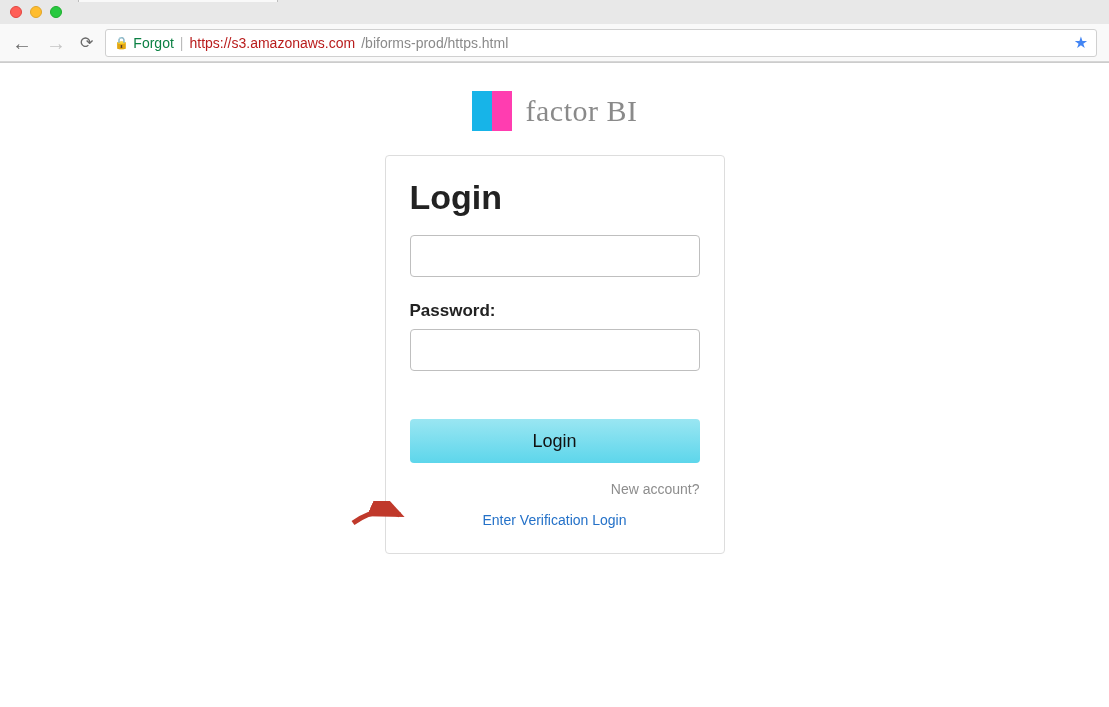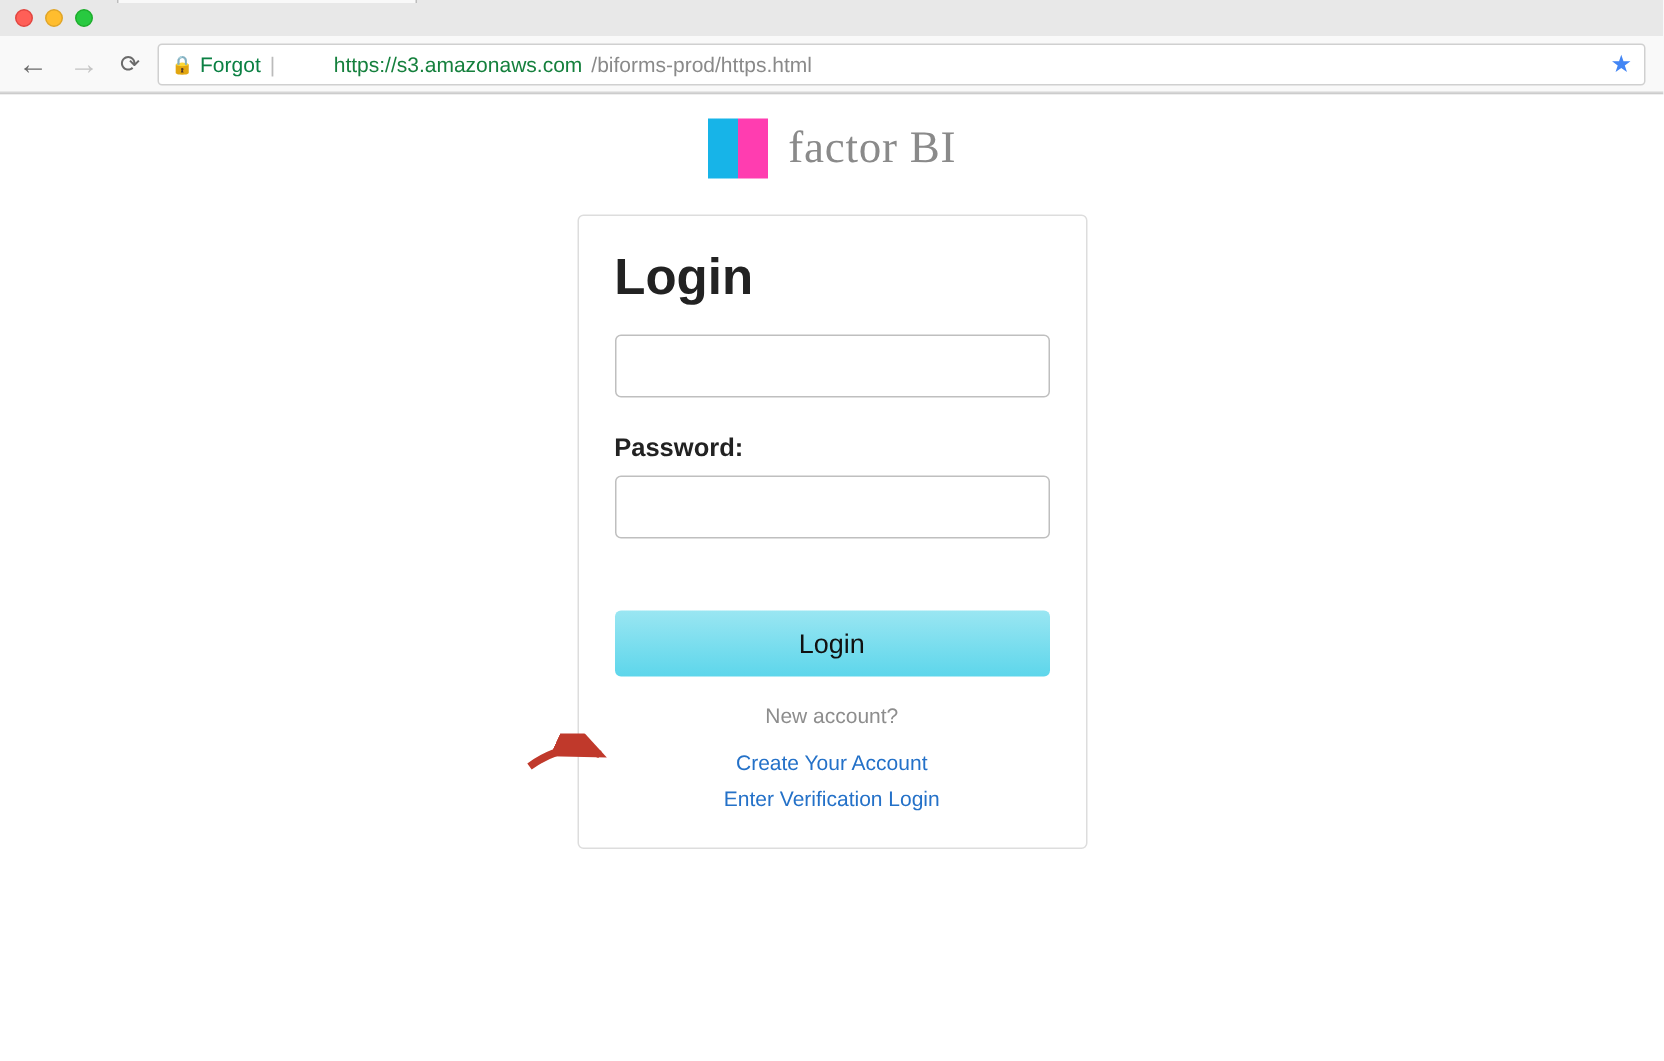--- a/index.html
+++ b/index.html
@@ -47,26 +47,26 @@
     border-radius: 3px;
     height: 28px;
     display: flex; align-items: center;
     padding: 0 8px;
     font-size: 14px;
     gap: 6px;
   }
   .secure { color: #0b8043; display: flex; align-items: center; gap: 4px; }
   .lock-icon { font-size: 12px; }
   .sep { color: #bbb; }
-  .url-host { color: #15803d; margin-left: 33px; }
+  .url-host { color: #b91c1c; }
   .url-path { color: #8a8a8a; }
   .star { margin-left: auto; color: #4285f4; font-size: 16px; cursor: pointer; }
 
   
-  .page { width: 100%; background: #fff; padding-top: 16px; display: flex; flex-direction: column; align-items: center; }
+  .page { width: 100%; background: #fff; padding-top: 28px; display: flex; flex-direction: column; align-items: center; }
   .brand { display: flex; align-items: center; gap: 14px; margin-bottom: 24px; }
   .brand-logo {
     width: 40px; height: 40px; position: relative; overflow: hidden;
     background: linear-gradient(to right, #17b4e8 50%, #ff3db0 50%);
   }
   .brand-logo::after{
     content:""; position:absolute; inset:0;
     background: radial-gradient(circle at 0% 100%, transparent 55%, #00d66b 56%),
                 radial-gradient(circle at 100% 0%, transparent 55%, #00a7e1 56%);
     mix-blend-mode: normal; opacity:0;
@@ -90,21 +90,21 @@
   }
   .gap-pw { margin-bottom: 48px; }
   .login-btn {
     width: 100%; height: 44px;
     border: none; border-radius: 4px;
     background: linear-gradient(to bottom, #9ae6f2, #5dd6eb);
     font-size: 18px; color: #111; font-weight: 400;
     cursor: pointer;
     margin-bottom: 18px;
   }
-  .new-acct { text-align: center; color: #8d8d8d; font-size: 14px; margin-bottom: 12px; }
+  .new-acct { text-align: right; color: #8d8d8d; font-size: 14px; margin-bottom: 12px; }
   .links { text-align: center; font-size: 14px; line-height: 1.7; position: relative; }
   .links a { color: #2471c8; text-decoration: none; display: block; cursor: pointer; }
 
   
   .arrow-wrap {
     position: absolute;
     left: -62px; top: -8px;
     width: 60px; height: 30px;
     pointer-events: none;
   }
@@ -172,18 +172,17 @@
       <span class="arrow-wrap">
         <svg viewBox="0 0 60 30" width="60" height="30">
           <defs>
             <marker id="ah" markerWidth="8" markerHeight="8" refX="6" refY="3" orient="auto">
               <path d="M0,0 L7,3 L0,6 Z" fill="#c0392b"></path>
             </marker>
           </defs>
           <path d="M5,22 Q30,4 52,14" stroke="#c0392b" stroke-width="5" fill="none" marker-end="url(#ah)"></path>
         </svg>
       </span>
-      <a>Create Your Account</a>
       <a>Enter Verification Login</a>
     </div>
   </div>
 
 </div>
 
 </body></html>

